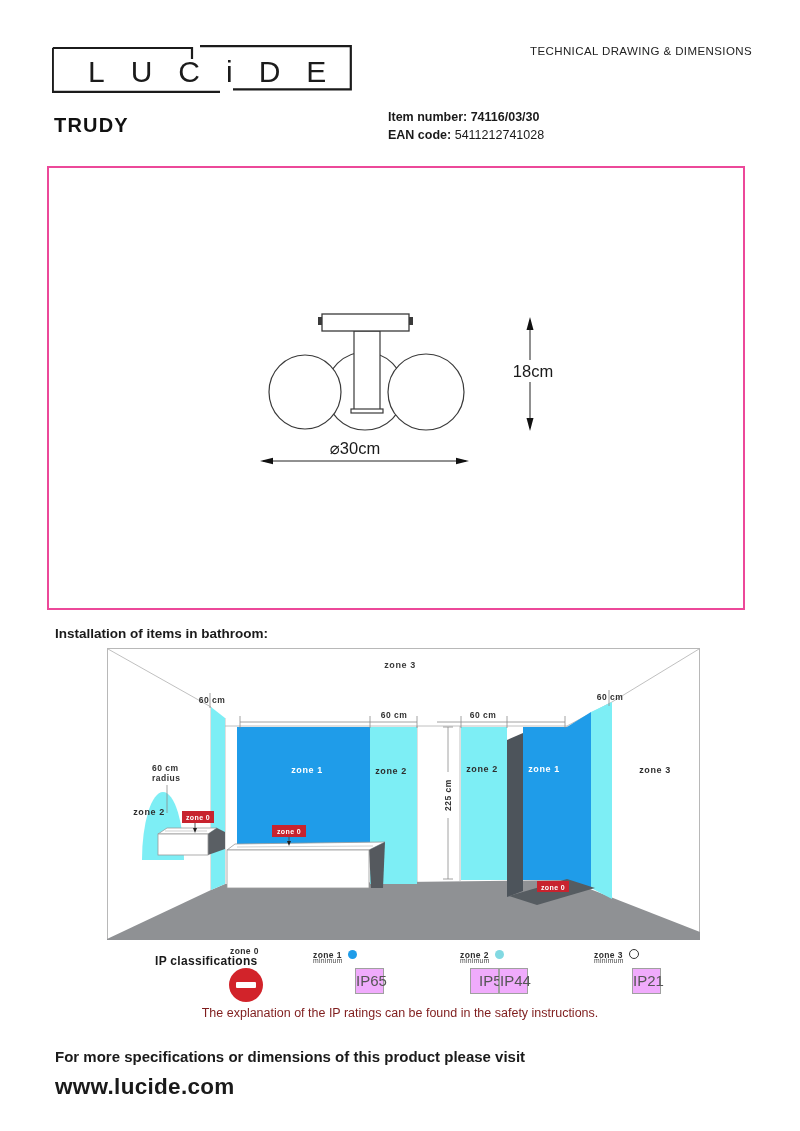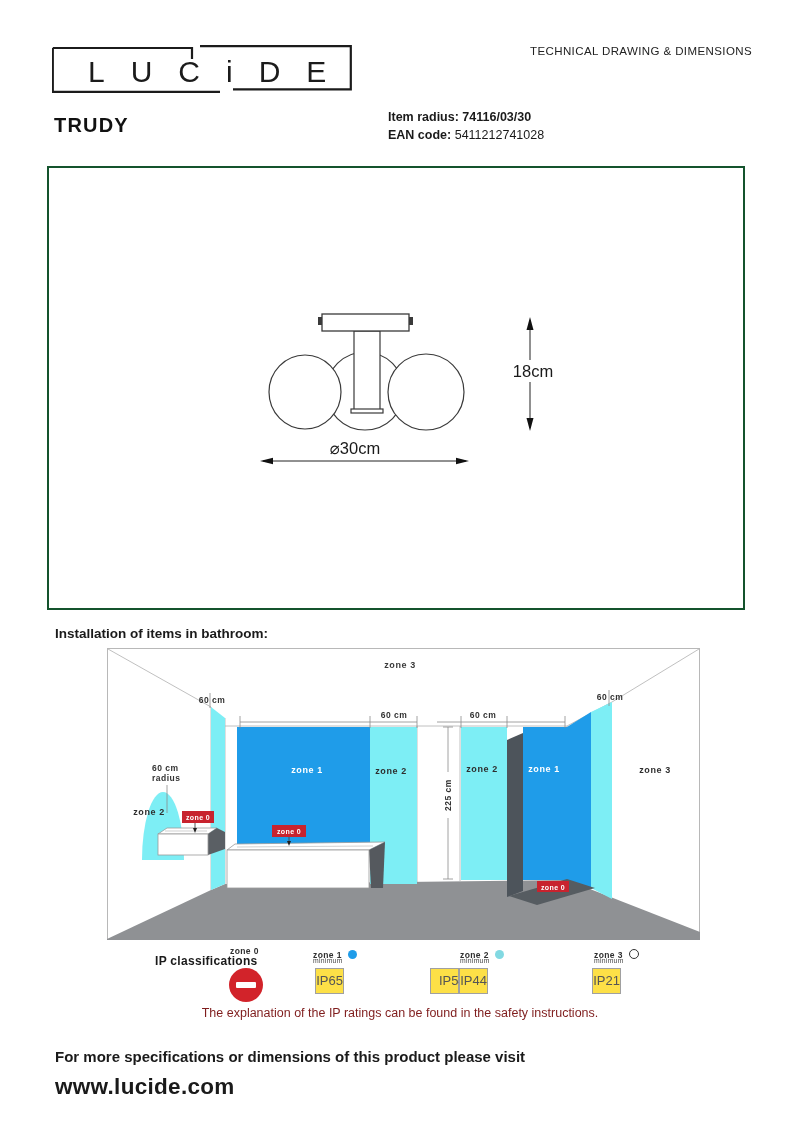--- a/index.html
+++ b/index.html
@@ -6,32 +6,32 @@
   .page{position:relative;width:800px;height:1131px;background:#fff;
         font-family:"Liberation Sans", sans-serif;color:#1a1a1a;overflow:hidden;}
   .abs{position:absolute;}
   
   .doc-type{right:48px;top:45px;font-size:11.5px;letter-spacing:.4px;color:#222;}
   .product-name{left:54px;top:114px;font-size:20px;font-weight:bold;letter-spacing:1.2px;color:#111;}
   .meta{left:388px;top:108px;font-size:12.5px;line-height:18px;}
   .meta .lbl{font-weight:bold;}
   .meta .val-bold{font-weight:bold;margin-top:18px;}
   
-  .drawing-box{left:47px;top:166px;width:698px;height:444px;border:2px solid #14532d;box-sizing:border-box;}
+  .drawing-box{left:47px;top:166px;width:698px;height:444px;border:2px solid #ec4899;box-sizing:border-box;}
   
   .bath-title{left:55px;top:626px;font-size:13.5px;font-weight:bold;}
   .bath-box{left:107px;top:648px;width:593px;height:292px;}
   
   .legend-title{left:108px;top:954px;font-size:12px;font-weight:bold;letter-spacing:.3px;padding-left:47px;}
   .lg-name{font-size:8.5px;font-weight:bold;color:#2f2f2f;letter-spacing:.4px;white-space:nowrap;}
   .lg-min{font-size:6.8px;color:#444;letter-spacing:.3px;}
   .dot{display:inline-block;width:9px;height:9px;border-radius:50%;margin-left:6px;vertical-align:-1px;}
   .dot.open{width:10px;height:10px;background:#fff;border:1.3px solid #333;box-sizing:border-box;}
   .ipbox{position:absolute;width:29px;height:26px;border:1px solid #a0a0a0;box-sizing:border-box;
-         font-size:13px;color:#555;text-align:center;line-height:24px;background:#fde047;}
+         font-size:15px;color:#555;text-align:center;line-height:24px;background:#f0abfc;margin-left:40px;}
   .noentry{position:absolute;left:229px;top:968px;width:34px;height:34px;border-radius:50%;
            background:#d2232a;}
   .noentry .bar{position:absolute;left:7px;top:14px;width:20px;height:6px;background:#fff;border-radius:1px;}
   
   .note{left:0;top:1006px;width:800px;text-align:center;font-size:12.5px;color:#7f1d1d;}
   .footer-line{left:55px;top:1048px;font-size:15px;font-weight:bold;}
   .website{left:55px;top:1074px;font-size:22.5px;font-weight:bold;letter-spacing:.3px;}
   svg text{font-family:"Liberation Sans", sans-serif;}
 </style>
 </head>
@@ -47,21 +47,21 @@
     </g>
     <text x="36" y="37" font-size="30" letter-spacing="26" fill="#1b1b1b">LUCiDE</text>
   </svg>
 
   <div class="abs doc-type">TECHNICAL DRAWING &amp; DIMENSIONS</div>
 
   <div class="abs product-name">TRUDY</div>
 
   <div class="abs meta">
     <div>
-      <span class="lbl">Item radius:</span>
+      <span class="lbl">Item number:</span>
       <span class="val-bold">74116/03/30</span>
     </div>
     <div>
       <span class="lbl">EAN code:</span>
       <span>5411212741028</span>
     </div>
   </div>
 
   <div class="abs drawing-box">
     <svg width="694" height="440" viewBox="0 0 694 440">

